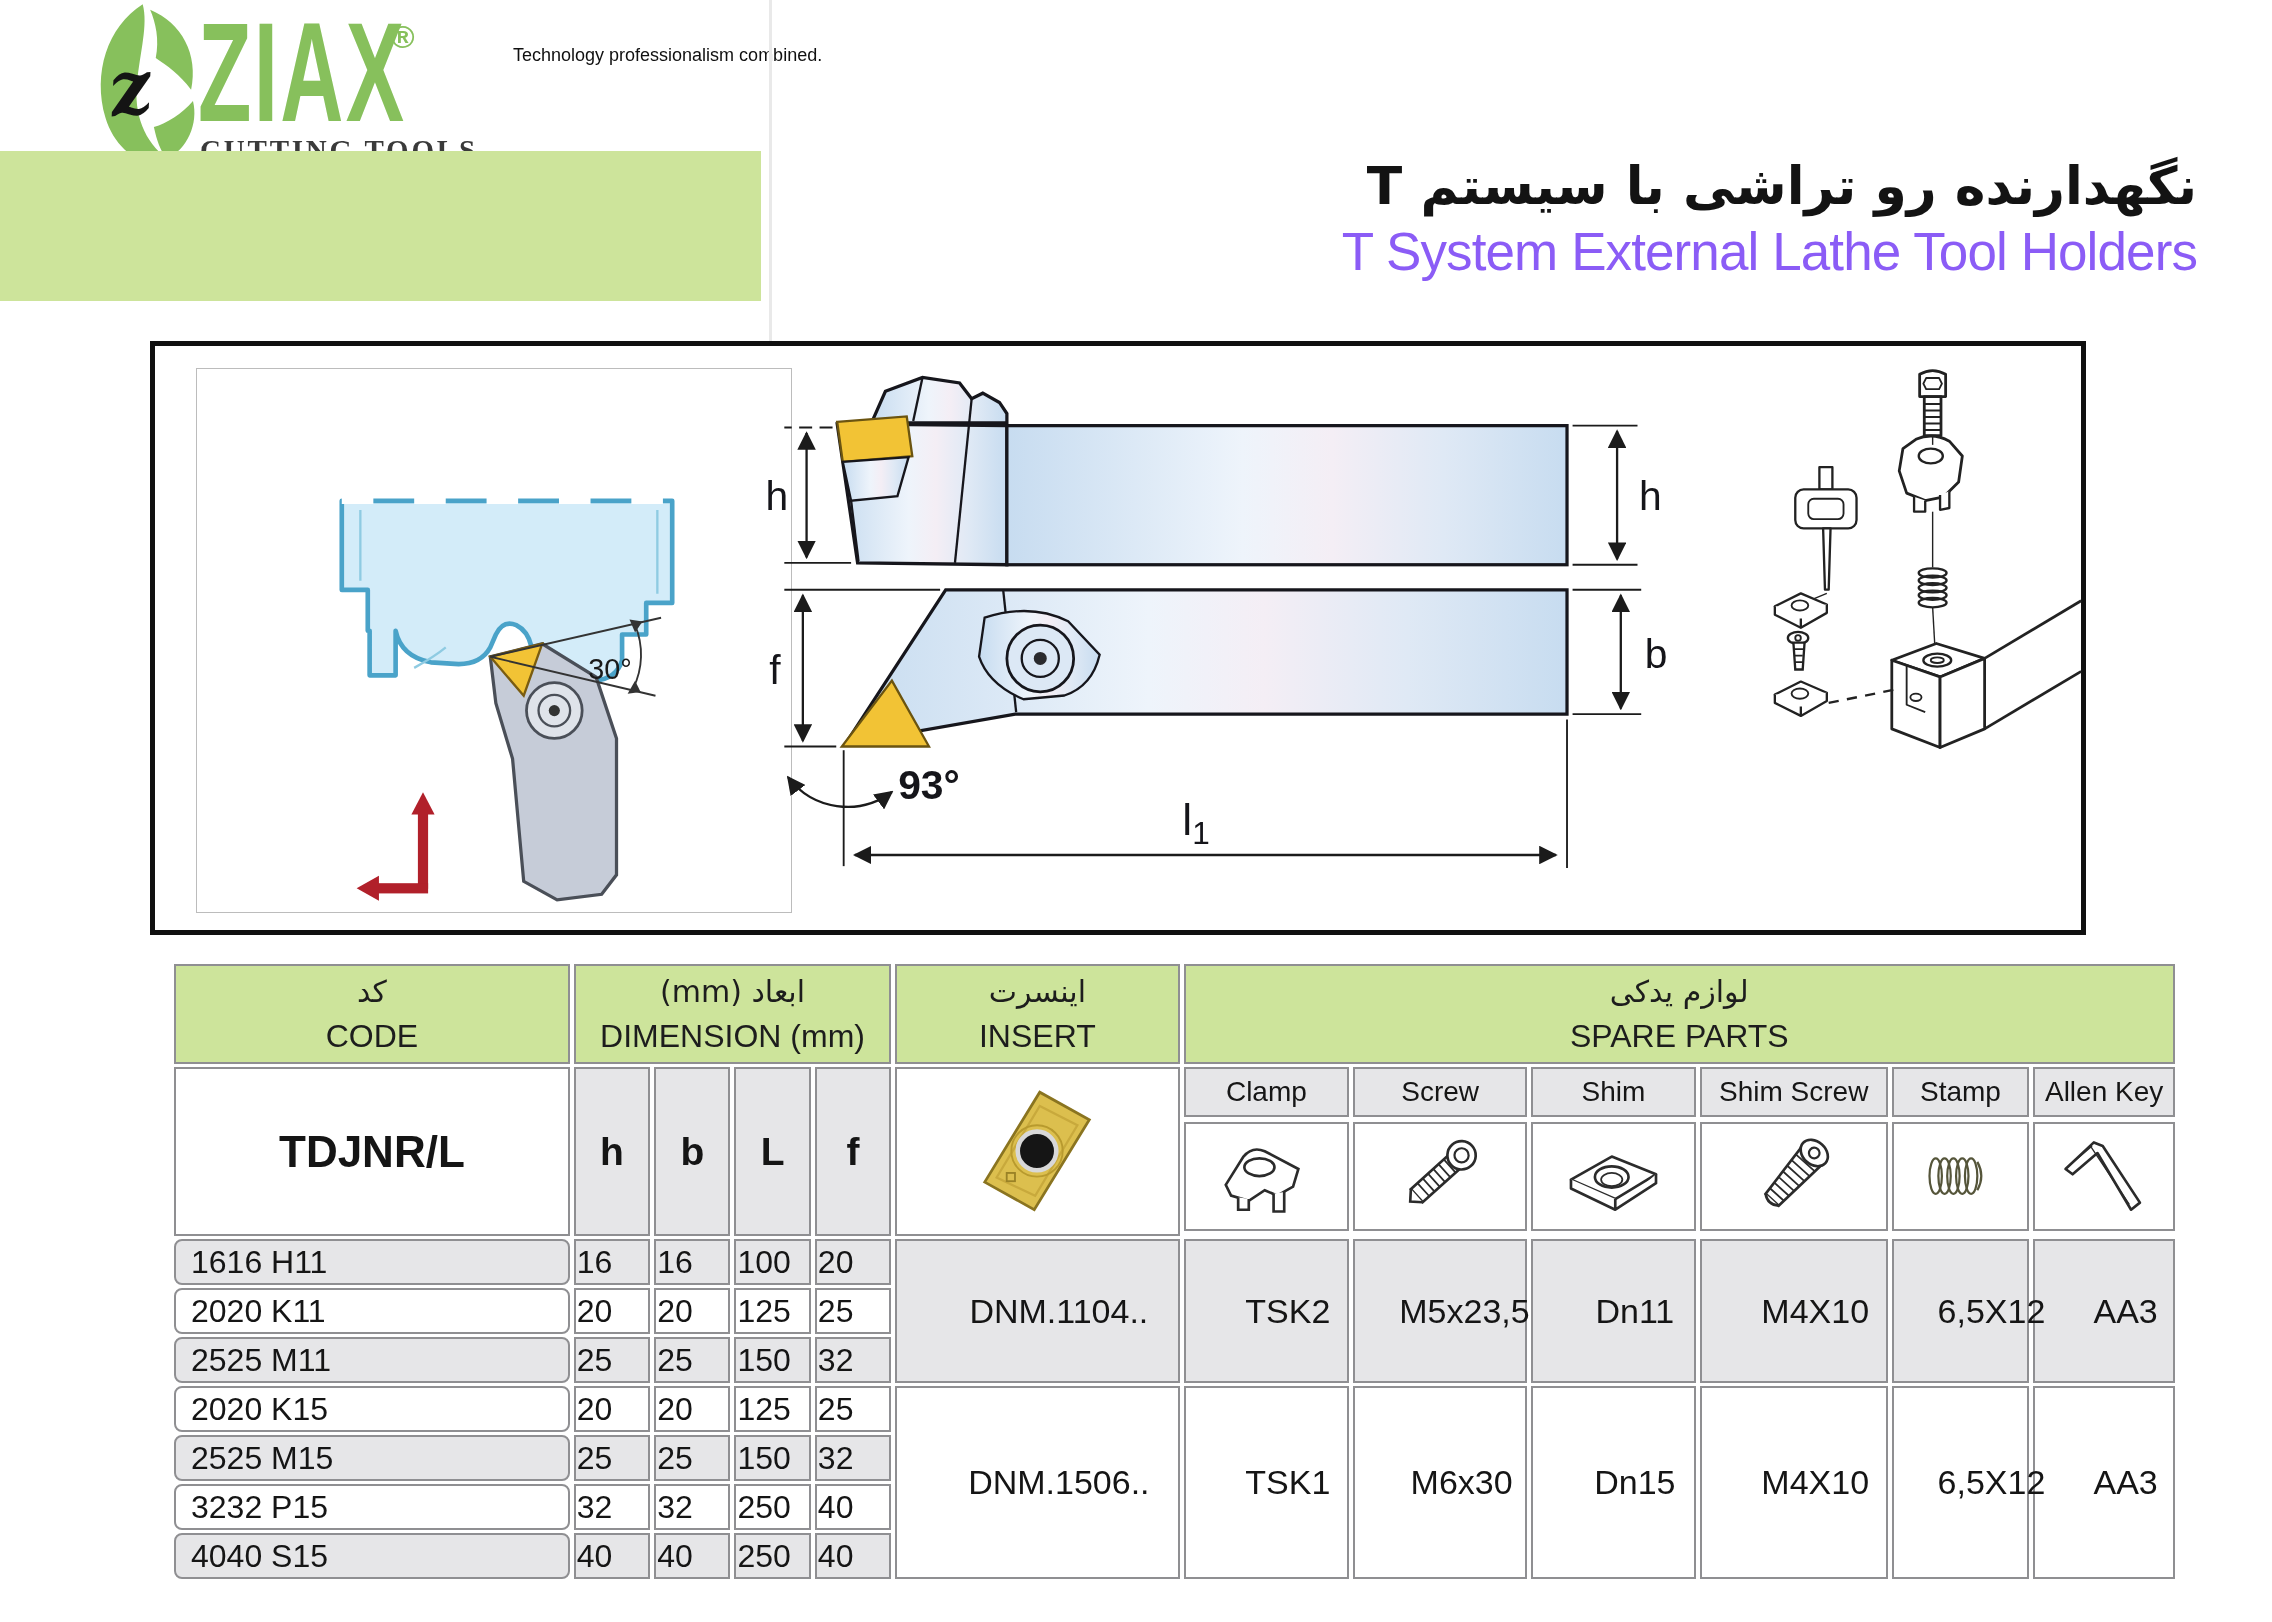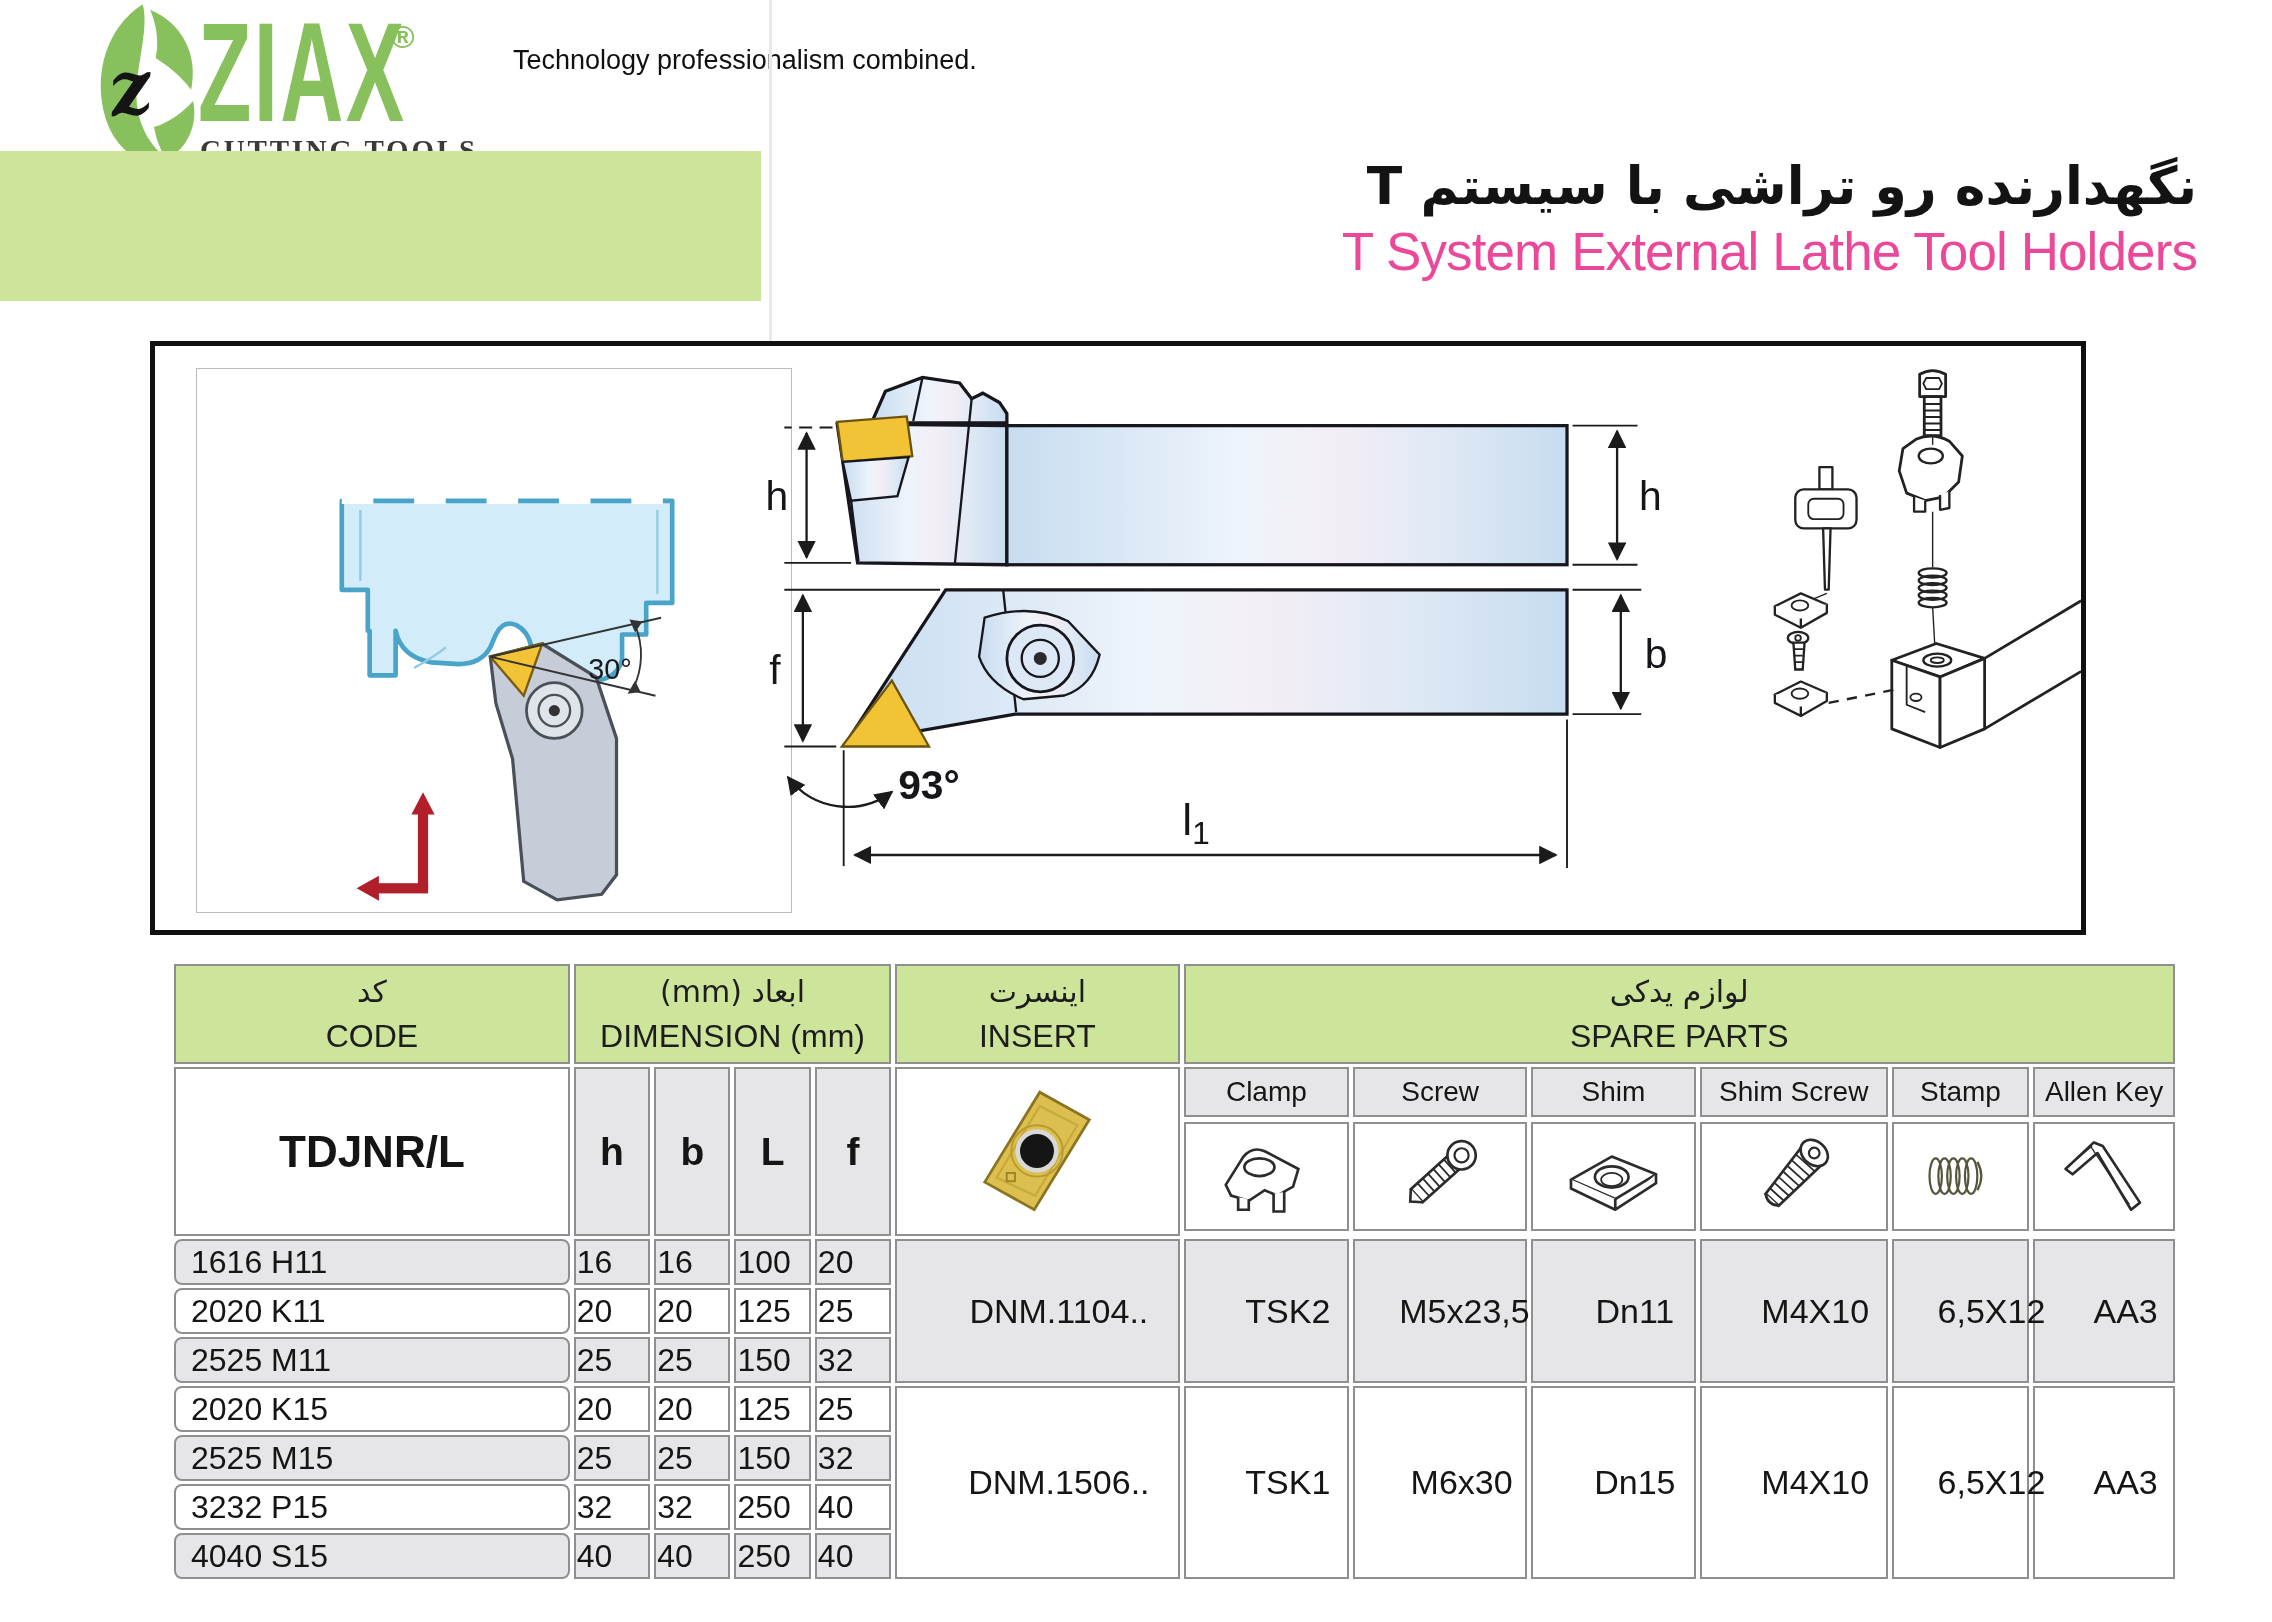--- a/index.html
+++ b/index.html
@@ -6,28 +6,28 @@
   .page{position:relative;width:2273px;height:1622px;background:#ffffff;overflow:hidden;
         font-family:"Liberation Sans",sans-serif;color:#151515;}
 
   
   .emblem{position:absolute;left:85px;top:0px;width:121px;height:173px;}
   .ziax{position:absolute;left:198px;top:1.9px;font-size:141px;line-height:1;font-weight:800;
         color:#87c05c;letter-spacing:3.7px;transform:scaleX(0.62);transform-origin:left top;}
   .reg{position:absolute;left:391px;top:18.6px;font-size:32px;color:#87c05c;font-weight:700;}
   .cutting{position:absolute;left:200px;top:134px;font-family:"Liberation Serif",serif;
         font-weight:700;font-size:29px;letter-spacing:2.8px;color:#3a3a3a;}
-  .tagline{position:absolute;left:513px;top:45px;font-size:27px;color:#101010;}
+  .tagline{position:absolute;left:513px;top:45px;font-size:18px;color:#101010;}
   .green-band{position:absolute;left:0;top:151px;width:761px;height:150px;background:#cde49b;}
   .scan-line{position:absolute;left:769px;top:0;width:2.8px;height:468px;background:#e9e9e9;}
 
   .title-block{position:absolute;right:76px;top:154px;width:1391px;text-align:right;}
   .title-fa{font-family:"DejaVu Sans",sans-serif;font-size:52px;font-weight:700;color:#131313;
         direction:rtl;line-height:1.25;}
-  .title-en{font-size:53px;font-weight:400;color:#ec4899;margin-top:1.9px;letter-spacing:-0.9px;}
+  .title-en{font-size:53px;font-weight:400;color:#8b5cf6;margin-top:1.9px;letter-spacing:-0.9px;}
 
   
   .diagram-box{position:absolute;left:150px;top:341px;width:1926px;height:584px;
         border:5.6px solid #101010;background:#fff;}
   .left-panel{position:absolute;left:41px;top:22px;width:594px;height:543px;border:1.9px solid #bcbcbc;}
   .left-panel svg{display:block;width:100%;height:100%;}
   .mid-svg{position:absolute;left:603px;top:24px;width:1095px;height:549px;}
   .right-svg{position:absolute;left:1605px;top:18.6px;width:323px;height:557px;}
   .dlab{font-family:"Liberation Sans",sans-serif;font-size:44px;fill:#15151a;}
 

